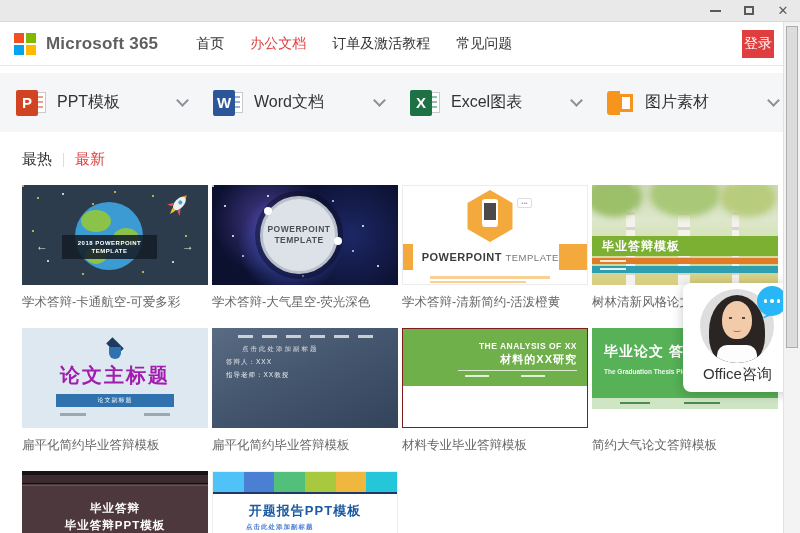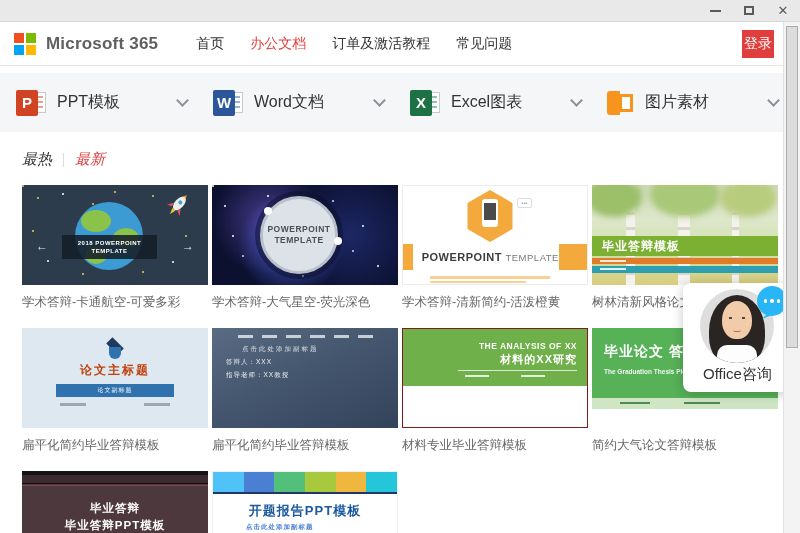--- a/index.html
+++ b/index.html
@@ -38,21 +38,21 @@
   .oi-page i { display:block; height:2px; margin:3px 2px 0; }
   .oi-sq { position:absolute; left:0; top:0; width:22px; height:26px; border-radius:2px;
     color:#fff; font-weight:bold; font-size:15px; display:flex; align-items:center; justify-content:center; }
   .img-icon { position:relative; width:27px; height:24px; }
   .img-icon .left { position:absolute; left:0; top:0; width:13px; height:24px; background:#f7941e; border-radius:3px 0 0 3px; }
   .img-icon .right { position:absolute; left:12px; top:3px; width:14px; height:18px; border:3px solid #f7941e; background:#fff; }
 
   
   .content { padding:14px 22px 0; }
   .filters { display:flex; align-items:center; gap:11px; margin:4px 0 16px; }
-  .filter { font-size:15px; color:#333; cursor:pointer;font-style:italic; }
+  .filter { font-size:15px; color:#333; cursor:pointer; }
   .filter.active { color:#e03e3e; }
   .fdiv { width:1px; height:14px; background:#ddd; }
 
   .grid { display:grid; grid-template-columns:repeat(4,175px); column-gap:15px; row-gap:17px; }
   .card { width:175px; cursor:pointer; }
   .thumb { width:186px; height:100px; position:relative; overflow:hidden; }
   .caption { margin-top:9px; font-size:12.5px; color:#666; white-space:nowrap; overflow:hidden; }
 
   
   .t-space { background:#2d3c4d; }
@@ -107,21 +107,21 @@
     color:#fff; font-weight:bold; font-size:12px; line-height:20px; padding-left:10px; letter-spacing:1px; }
   .fband-o { position:absolute; left:0; right:0; top:73px; height:6px; background:#e07b2a; }
   .fband-t { position:absolute; left:0; right:0; top:81px; height:7px; background:#2d9fb0; }
   .fband-o i,.fband-t i { position:absolute; left:8px; top:2px; width:26px; height:2px; background:rgba(255,255,255,.85); }
 
   
   .t-flat { background:#dde8f0; display:flex; flex-direction:column; align-items:center; }
   .capicon { margin-top:10px; position:relative; width:30px; height:22px; }
   .capicon .board { position:absolute; left:7px; top:0; width:16px; height:16px; background:#1f3a5f; transform:rotate(45deg) scaleY(.55); }
   .capicon .body { position:absolute; left:9px; top:9px; width:12px; height:12px; background:#2f72ad; border-radius:0 0 6px 6px; }
-  .flat-title { margin-top:2px; font-size:12px; font-weight:bold; color:#c2410c; letter-spacing:2px; }
+  .flat-title { margin-top:2px; font-size:20px; font-weight:bold; color:#a21caf; letter-spacing:2px; }
   .flat-bar { margin-top:5px; width:118px; height:13px; background:#2f72ad; color:#fff; font-size:6px;
     text-align:center; line-height:13px; letter-spacing:1px; }
   .flat-tiny { margin-top:6px; width:110px; display:flex; justify-content:space-between; }
   .flat-tiny i { width:26px; height:2.5px; background:#9aa8b4; }
 
   
   .t-navy { background:linear-gradient(155deg,#5a6c83 0%,#45576f 45%,#32435a 100%); }
   .navy-menu { display:flex; justify-content:center; gap:9px; padding-top:7px; }
   .navy-menu i { width:15px; height:2.5px; background:rgba(255,255,255,.7); }
   .navy-title { margin:15px 0 0 12px; color:#fff; font-size:13.5px; font-weight:bold; letter-spacing:1px; white-space:nowrap; }

